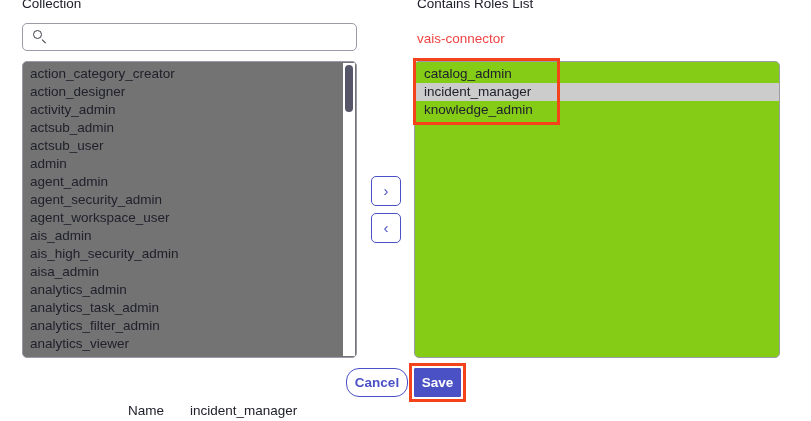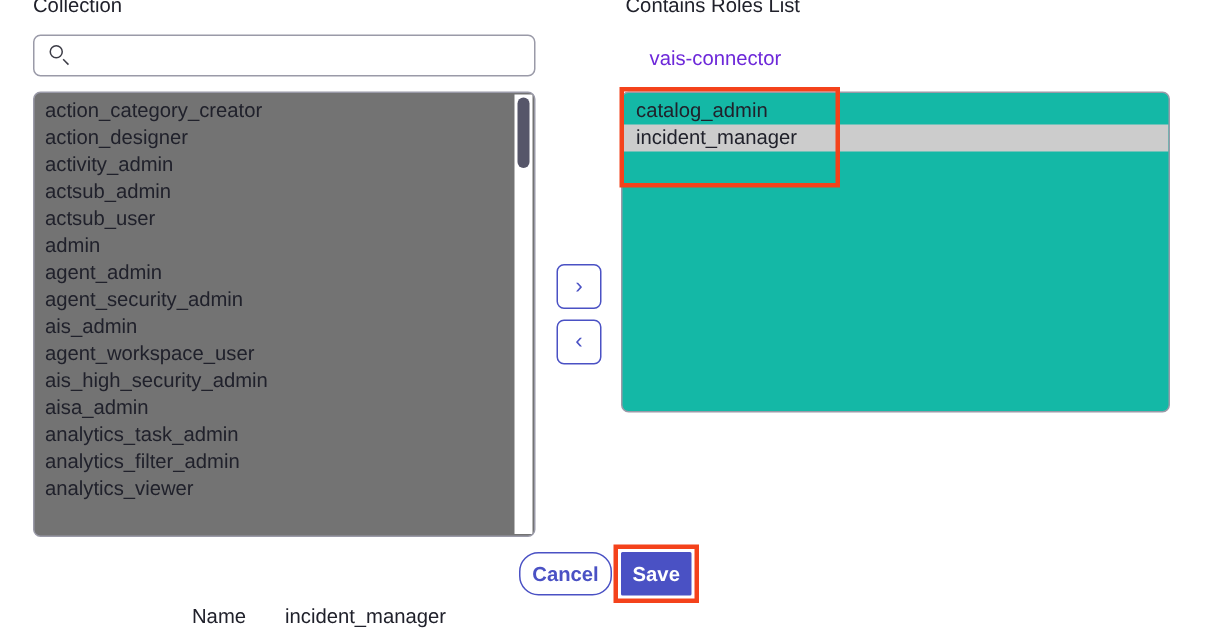--- a/index.html
+++ b/index.html
@@ -27,23 +27,22 @@
   }
   #label-collection { left: 22px; top: -4px; }
   #label-contains   { left: 417px; top: -4px; }
 
   #selected-collection-value {
     position: absolute;
     left: 417px;
     top: 31px;
     font-size: 13.5px;
     line-height: 16px;
-    color: #6d28d9;
-    white-space: nowrap;
-    margin-left: 16px;
+    color: #ef4444;
+    white-space: nowrap;
   }
 
   
   #search-field {
     position: absolute;
     left: 22px;
     top: 23px;
     width: 335px;
     height: 28px;
     box-sizing: border-box;
@@ -158,25 +157,25 @@
   }
   #btn-move-right { top: 176px; }
   #btn-move-left  { top: 213px; }
 
   
   #roles-listbox {
     position: absolute;
     left: 414px;
     top: 61px;
     width: 366px;
-    height: 214px;
+    height: 297px;
     box-sizing: border-box;
     border: 1px solid #9a9aa8;
     border-radius: 5px;
-    background: #14b8a6;
+    background: #84cc16;
     overflow: hidden;
   }
   #roles-list {
     position: absolute;
     left: 0; top: 3px; right: 0;
     padding: 0;
     margin: 0;
     list-style: none;
   }
   #roles-list li {
@@ -264,44 +263,46 @@
 <div id="collection-listbox">
   <ul id="collection-list">
       <li>action_category_creator</li>
       <li>action_designer</li>
       <li>activity_admin</li>
       <li>actsub_admin</li>
       <li>actsub_user</li>
       <li>admin</li>
       <li>agent_admin</li>
       <li>agent_security_admin</li>
+      <li>agent_workspace_user</li>
       <li>ais_admin</li>
-      <li>agent_workspace_user</li>
       <li>ais_high_security_admin</li>
       <li>aisa_admin</li>
+      <li>analytics_admin</li>
       <li>analytics_task_admin</li>
       <li>analytics_filter_admin</li>
       <li>analytics_viewer</li>
     </ul>
   <div id="collection-scrollbar">
     <div id="collection-scroll-thumb"></div>
   </div>
 </div>
 
 <button id="btn-move-right" class="xfer-btn">›</button>
 <button id="btn-move-left" class="xfer-btn">‹</button>
 
 <div id="label-contains" class="col-label">Contains Roles List</div>
 
 <div id="selected-collection-value">vais-connector</div>
 
 <div id="roles-listbox">
   <ul id="roles-list">
       <li>catalog_admin</li>
       <li class="selected">incident_manager</li>
+      <li>knowledge_admin</li>
     </ul>
 </div>
 
 <button id="cancel-button">Cancel</button>
 <button id="save-button">Save</button>
 
 <div id="footer-name-row">
   <span class="label">Name</span><span class="value">incident_manager</span>
 </div>
 

